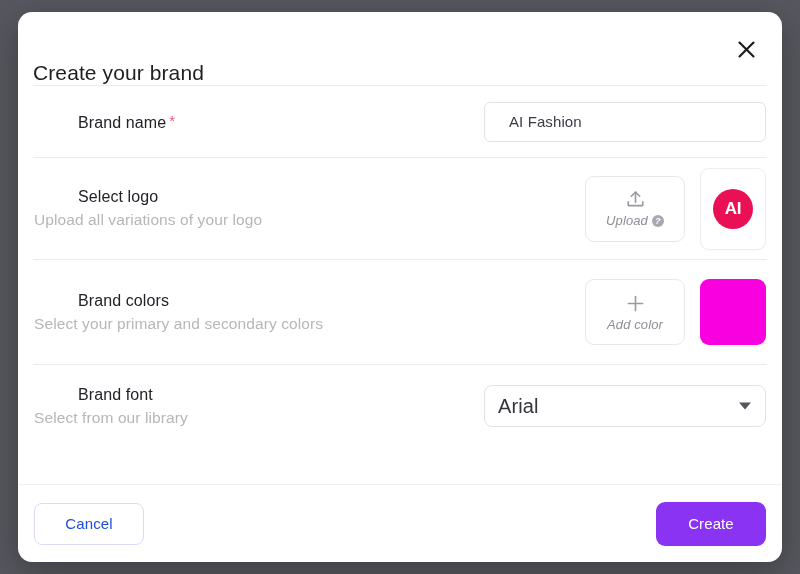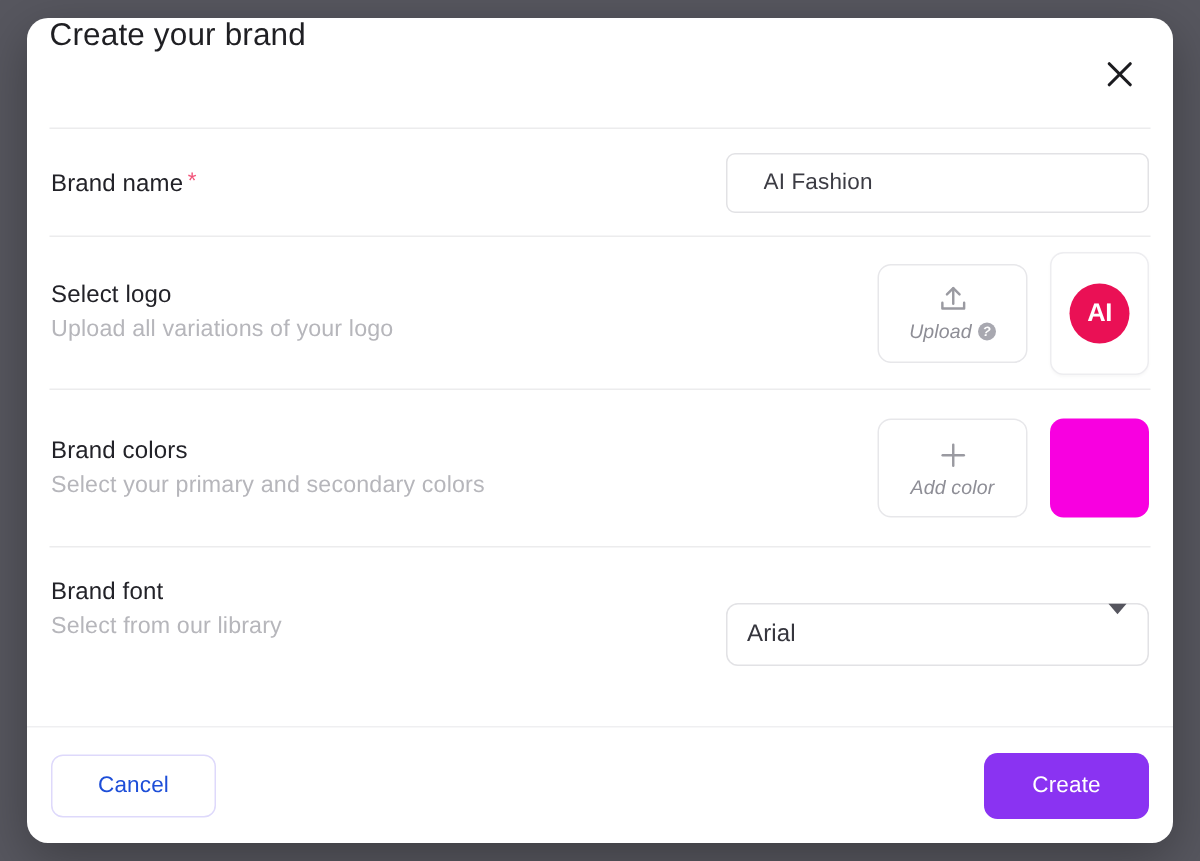--- a/index.html
+++ b/index.html
@@ -26,21 +26,21 @@
     display: flex;
     flex-direction: column;
     overflow: hidden;
   }
 
   
   .modal-header {
     height: 73px;
     flex: 0 0 73px;
     display: flex;
-    align-items: flex-start;
+    align-items: flex-end;
     padding: 0 26px 0 15px;
     position: relative;
   }
   .modal-title {
     font-size: 21px;
     color: #1f1f23;
     font-weight: 400;
     letter-spacing: 0.1px;
     white-space: nowrap;
   }
@@ -73,20 +73,21 @@
   .row.r-logo   { height: 102px; }
   .row.r-colors { height: 105px; }
   .row.r-font   { height: 83px; }
 
   .row-label { max-width: 440px; }
   .row-title {
     font-size: 16px;
     color: #222228;
     line-height: 20px;
     letter-spacing: 0.1px;
+    margin-left: 44px;
   }
   .req-star {
     color: #f2547a;
     font-size: 15px;
     margin-left: 3px;
     vertical-align: 2px;
   }
   .row-sub {
     font-size: 15.5px;
     color: #b6b6bb;
@@ -191,24 +192,23 @@
   }
   .select-box {
     width: 100%; height: 100%;
     border: 1px solid #e2e2e5;
     border-radius: 8px;
     background: #fff;
     display: flex;
     align-items: center;
     padding: 0 13px;
     cursor: pointer;
-    font-size: 16px;
+    font-size: 20px;
     color: #35353d;
     letter-spacing: 0.1px;
-    margin-top: 17px;
   }
   .select-caret {
     position: absolute;
     right: 14px; top: 50%;
     transform: translateY(-50%);
     pointer-events: none;
     color: #55555e;
     display: flex;
   }
 

